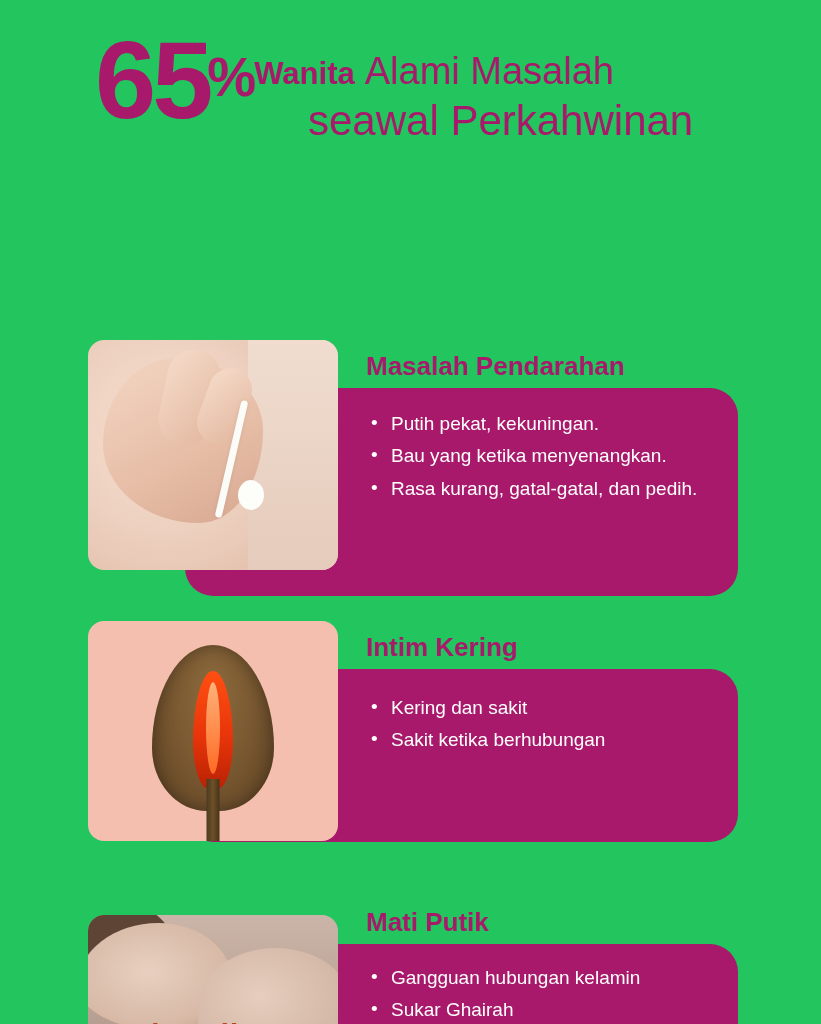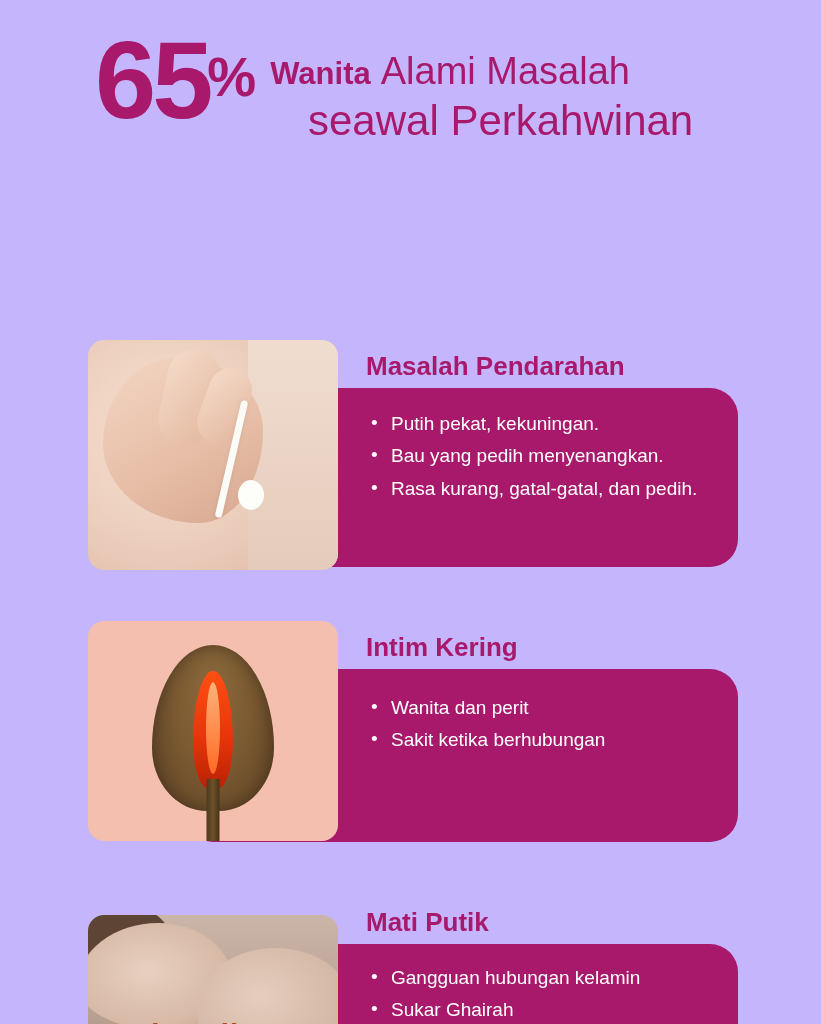--- a/index.html
+++ b/index.html
@@ -7,21 +7,21 @@
     width: 821px;
     height: 1024px;
     background: #faf7f5;
     font-family: "Liberation Sans", sans-serif;
     overflow: hidden;
   }
   .page {
     position: relative;
     width: 821px;
     height: 1024px;
-    background: #c4b5fd;
+    background: #22c55e;
   }
 
   
   .header {
     padding: 28px 55px 0 95px;
   }
   .head-line-1 {
     display: flex;
     align-items: baseline;
     white-space: nowrap;
@@ -39,21 +39,20 @@
     color: #a8196b;
     letter-spacing: -2px;
     margin-left: -2px;
     position: relative;
     top: -22px;
   }
   .head-bold {
     font-size: 31px;
     font-weight: 700;
     color: #a8196b;
-    margin-left: 16px;
     position: relative;
     top: -34px;
   }
   .head-reg {
     font-size: 38px;
     font-weight: 400;
     color: #a8196b;
     margin-left: 10px;
     position: relative;
     top: -34px;
@@ -108,21 +107,21 @@
     position: absolute;
     left: 88px;
     width: 250px;
     border-radius: 16px;
     overflow: hidden;
     z-index: 3;
   }
 
   
   #sec1 .sec-title { top: 206px; }
-  #sec1 .panel { top: 243px; width: 553px; height: 179px; padding: 20px 0 0 186px; }
+  #sec1 .panel { top: 243px; width: 553px; height: 208px; padding: 20px 0 0 186px; }
   #sec1 .thumb { top: 195px; height: 230px; }
 
   
   #sec2 .sec-title { top: 487px; text-align: right; }
   #sec2 .panel { top: 524px; width: 553px; height: 173px; padding: 23px 0 0 186px; }
   #sec2 .thumb { top: 476px; height: 220px; }
 
   
   #sec3 .sec-title { top: 762px; }
   #sec3 .panel { top: 799px; width: 553px; height: 178px; padding: 18px 0 0 186px; }
@@ -259,41 +258,41 @@
       <span class="head-reg">Alami Masalah</span>
     </div>
     <div class="head-line-2">seawal Perkahwinan</div>
   </div>
 
   <div class="section" id="sec1">
     <div class="sec-title">Masalah Pendarahan</div>
     <div class="panel">
       <ul>
         <li>Putih pekat, kekuningan.</li>
-        <li>Bau yang pedih menyenangkan.</li>
+        <li>Bau yang ketika menyenangkan.</li>
         <li>Rasa kurang, gatal-gatal, dan pedih.</li>
       </ul>
     </div>
     <div class="thumb">
       <div class="img1">
         <div class="bg-soft"></div>
         <div class="hand"></div>
         <div class="finger f1"></div>
         <div class="finger f2"></div>
         <div class="swab"></div>
         <div class="tip"></div>
       </div>
     </div>
   </div>
 
   <div class="section" id="sec2">
     <div class="sec-title">Intim Kering</div>
     <div class="panel">
       <ul>
-        <li>Wanita dan perit</li>
+        <li>Kering dan sakit</li>
         <li>Sakit ketika berhubungan</li>
       </ul>
     </div>
     <div class="thumb">
       <div class="img2">
         <div class="bud"></div>
         <div class="flame"></div>
         <div class="flame2"></div>
         <div class="stem"></div>
       </div>

